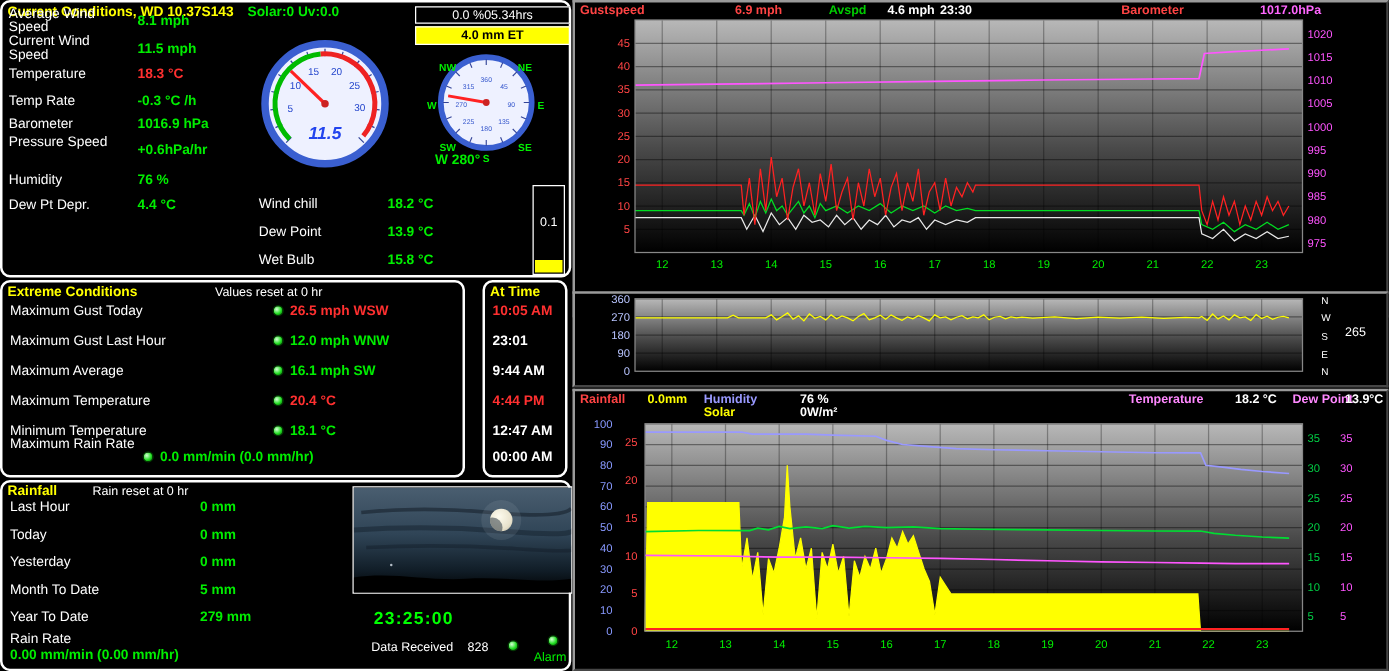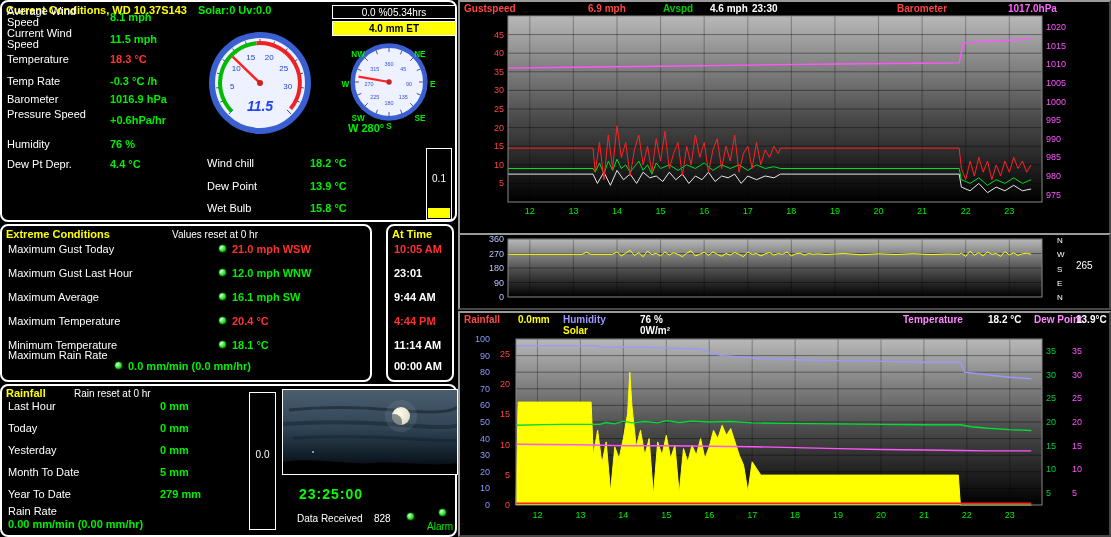--- a/index.html
+++ b/index.html
@@ -146,21 +146,21 @@
       <div class="fillband" style="height:10px;"></div>
     </div>
   </section>
 
   <section class="panel" style="left:0;top:224px;width:372px;height:158px;">
     <span class="ab title" style="left:4px;top:2px;">Extreme Conditions</span>
     <span class="ab sub" style="left:170px;top:3px;">Values reset at 0 hr</span>
 
     <span class="ab lbl" style="left:6px;top:17px;">Maximum Gust Today</span>
     <span class="led" style="left:216px;top:18px;"></span>
-    <span class="ab val" style="left: 230px; top: 17px; color: rgb(255, 48, 48);">21.0 mph WSW</span>
+    <span class="ab val" style="left: 230px; top: 17px; color: rgb(255, 48, 48);">26.5 mph WSW</span>
 
     <span class="ab lbl" style="left:6px;top:41px;">Maximum Gust Last Hour</span>
     <span class="led" style="left:216px;top:42px;"></span>
     <span class="ab val" style="left: 230px; top: 41px; color: rgb(0, 238, 0);">12.0 mph WNW</span>
 
     <span class="ab lbl" style="left:6px;top:65px;">Maximum Average</span>
     <span class="led" style="left:216px;top:66px;"></span>
     <span class="ab val" style="left: 230px; top: 65px; color: rgb(0, 238, 0);">16.1 mph SW</span>
 
     <span class="ab lbl" style="left:6px;top:89px;">Maximum Temperature</span>
@@ -175,44 +175,41 @@
     <span class="led" style="left:112px;top:135px;"></span>
     <span class="ab val" style="left: 126px; top: 134px; color: rgb(0, 238, 0);">0.0 mm/min (0.0 mm/hr)</span>
   </section>
 
   <section class="panel" style="left:362px;top:224px;width:68px;height:158px;margin-left:24px;">
     <span class="ab title" style="left:4px;top:2px;">At Time</span>
     <span class="ab val" style="left: 6px; top: 17px; color: rgb(255, 48, 48);">10:05 AM</span>
     <span class="ab val" style="left: 6px; top: 41px; color: rgb(255, 255, 255);">23:01</span>
     <span class="ab val" style="left: 6px; top: 65px; color: rgb(255, 255, 255);">9:44 AM</span>
     <span class="ab val" style="left: 6px; top: 89px; color: rgb(255, 48, 48);">4:44 PM</span>
-    <span class="ab val" style="left: 6px; top: 113px; color: rgb(255, 255, 255);">11:14 AM</span>
+    <span class="ab val" style="left: 6px; top: 113px; color: rgb(255, 255, 255);">12:47 AM</span>
     <span class="ab val" style="left: 6px; top: 134px; color: rgb(255, 255, 255);">00:00 AM</span>
   </section>
 
   <section class="panel" style="left:0;top:384px;width:457px;height:153px;">
     <span class="ab title" style="left:4px;top:1px;">Rainfall</span>
     <span class="ab sub" style="left:72px;top:2px;">Rain reset at 0 hr</span>
 
     <span class="ab lbl" style="left:6px;top:14px;">Last Hour</span>
     <span class="ab val" style="left:158px;top:14px;">0 mm</span>
     <span class="ab lbl" style="left:6px;top:36px;">Today</span>
     <span class="ab val" style="left:158px;top:36px;">0 mm</span>
     <span class="ab lbl" style="left:6px;top:58px;">Yesterday</span>
     <span class="ab val" style="left:158px;top:58px;">0 mm</span>
     <span class="ab lbl" style="left:6px;top:80px;">Month To Date</span>
     <span class="ab val" style="left:158px;top:80px;">5 mm</span>
     <span class="ab lbl" style="left:6px;top:102px;">Year To Date</span>
     <span class="ab val" style="left:158px;top:102px;">279 mm</span>
     <span class="ab lbl" style="left:6px;top:119px;">Rain Rate</span>
     <span class="ab val" style="left:6px;top:132px;">0.00 mm/min (0.00 mm/hr)</span>
 
-    <div class="vbar" style="left:247px;top:6px;width:27px;height:138px;">
-      <span class="reading" style="top:56px;">0.0</span>
-    </div>
 
     <svg class="ab" style="left:280px;top:3px;border:1px solid #fff;" width="174" height="84" viewBox="0 0 174 84">
       <defs>
         <linearGradient id="skyGrad" x1="0" y1="0" x2="0" y2="1">
           <stop offset="0%" stop-color="#4a5e70"></stop>
           <stop offset="45%" stop-color="#2f4456"></stop>
           <stop offset="80%" stop-color="#101c26"></stop>
           <stop offset="100%" stop-color="#000000"></stop>
         </linearGradient>
         <radialGradient id="moonGrad" cx="40%" cy="35%" r="80%">

